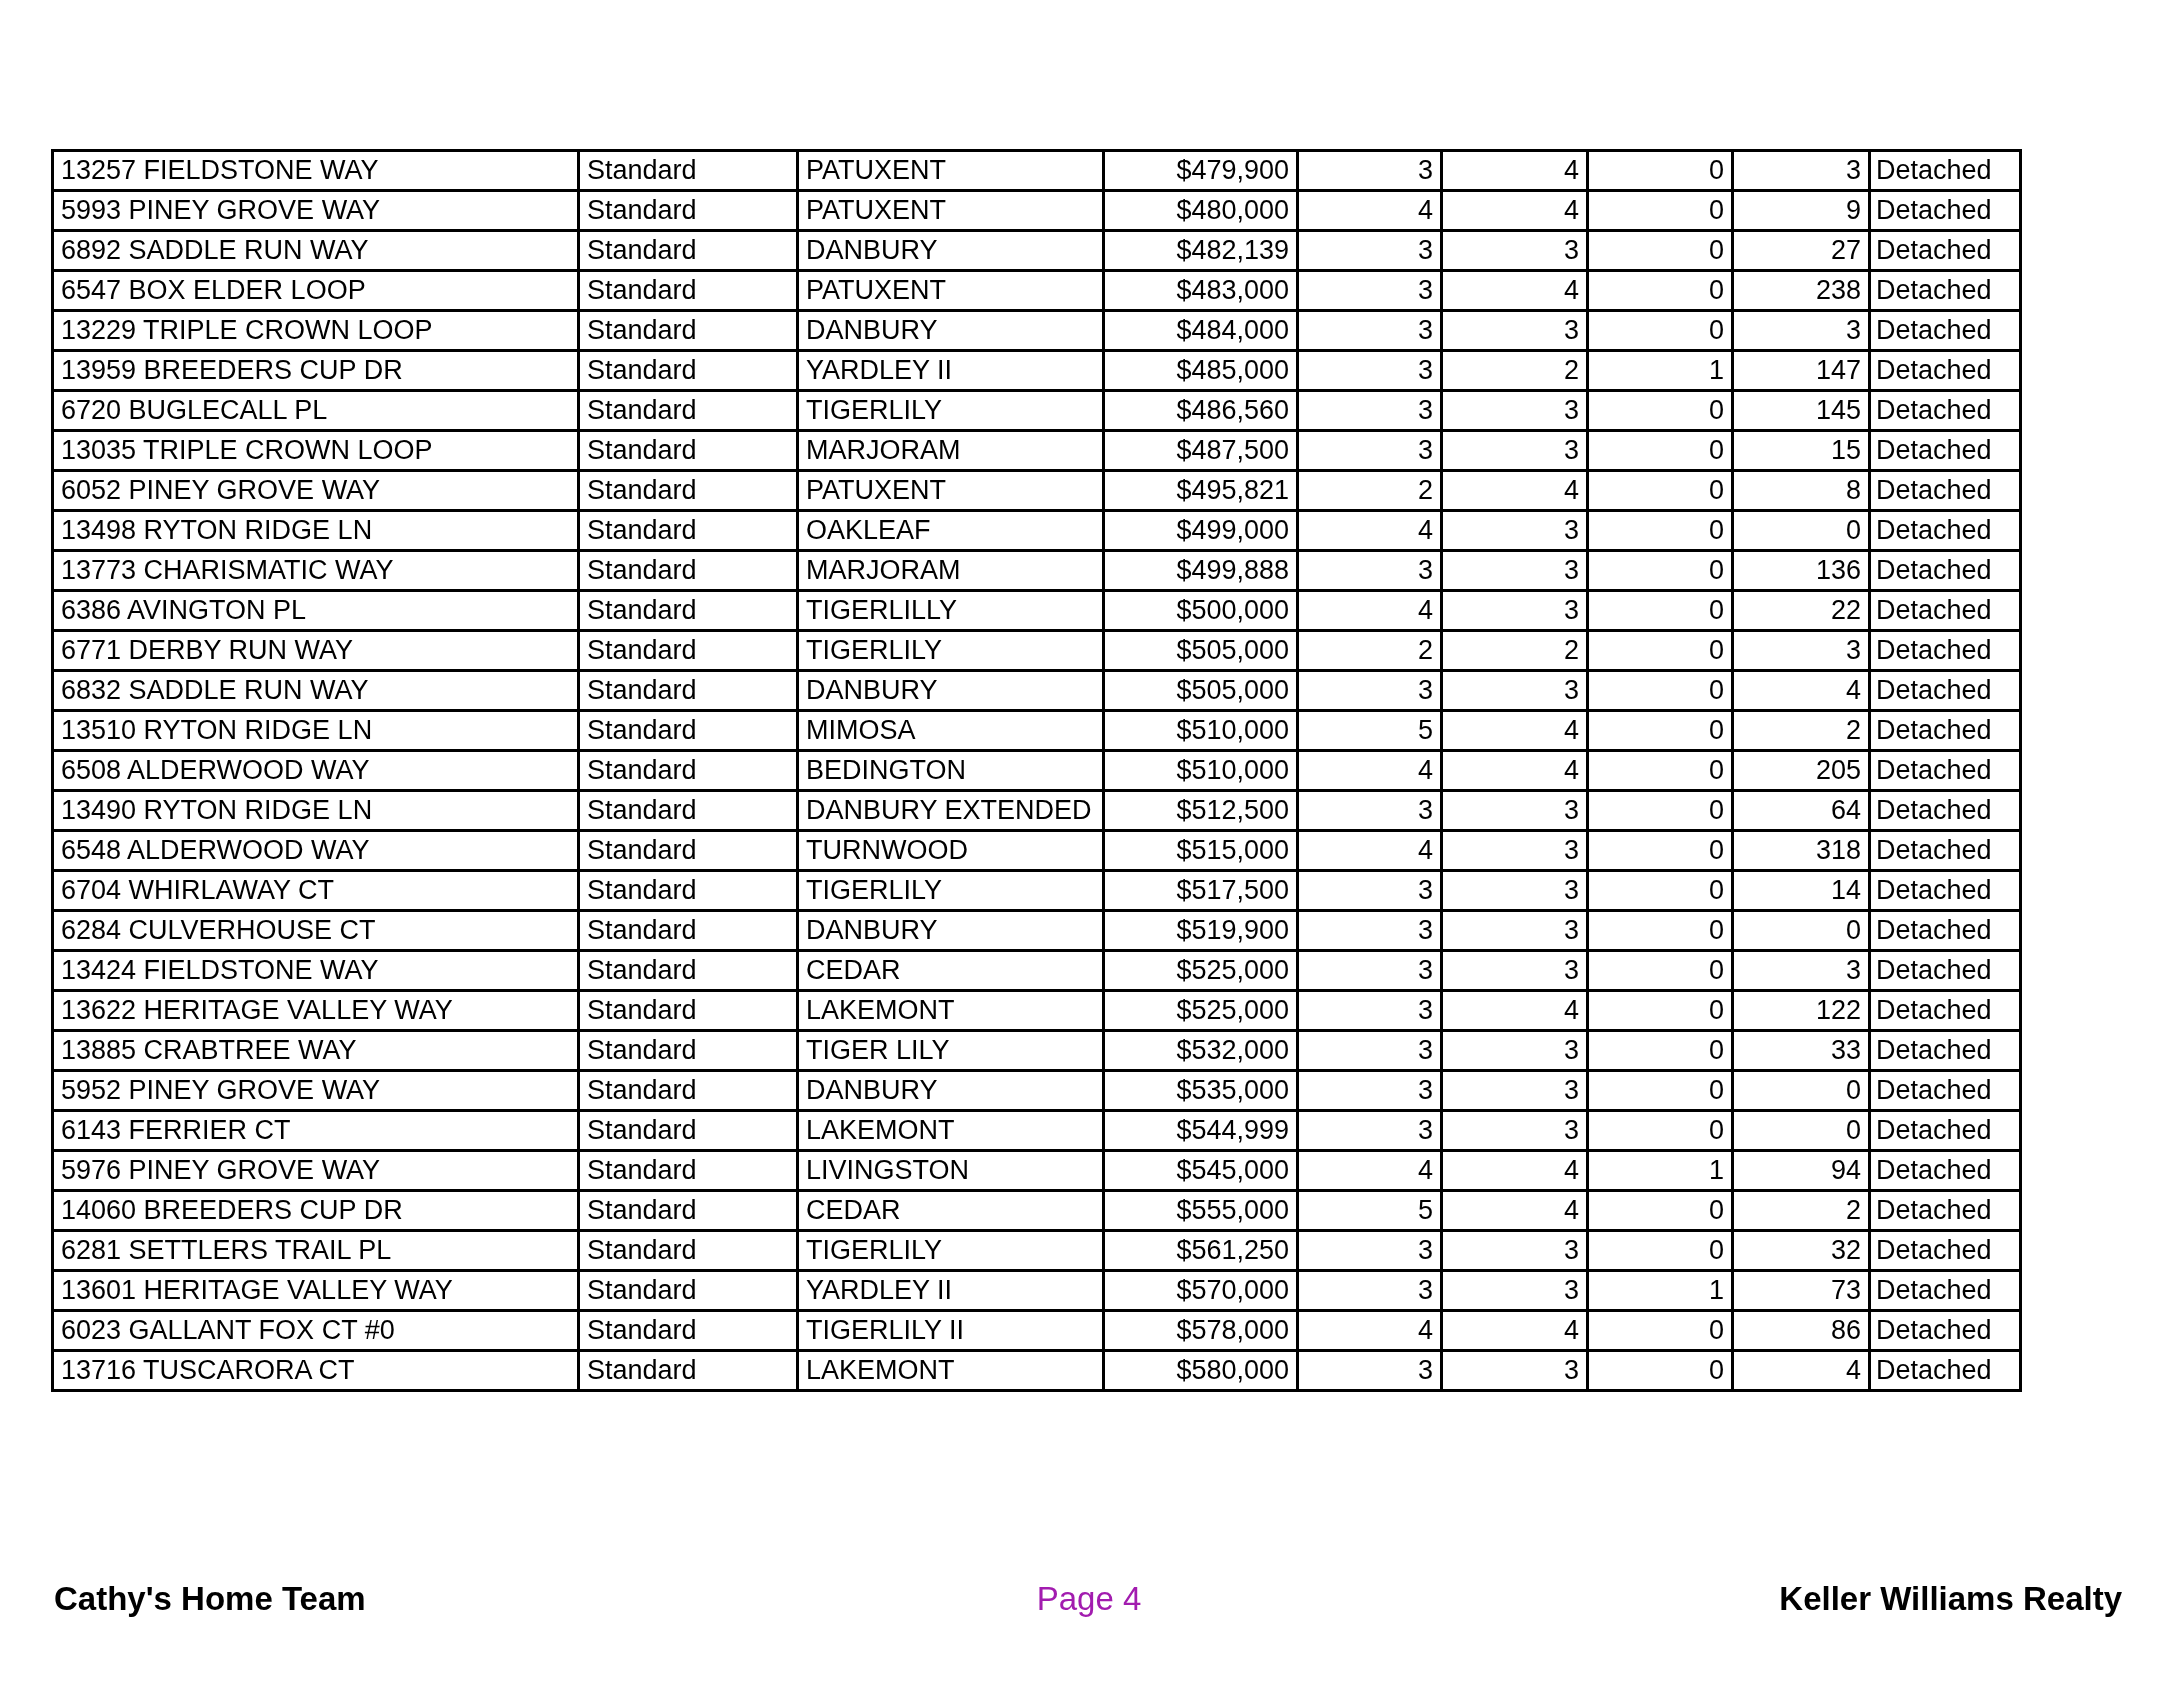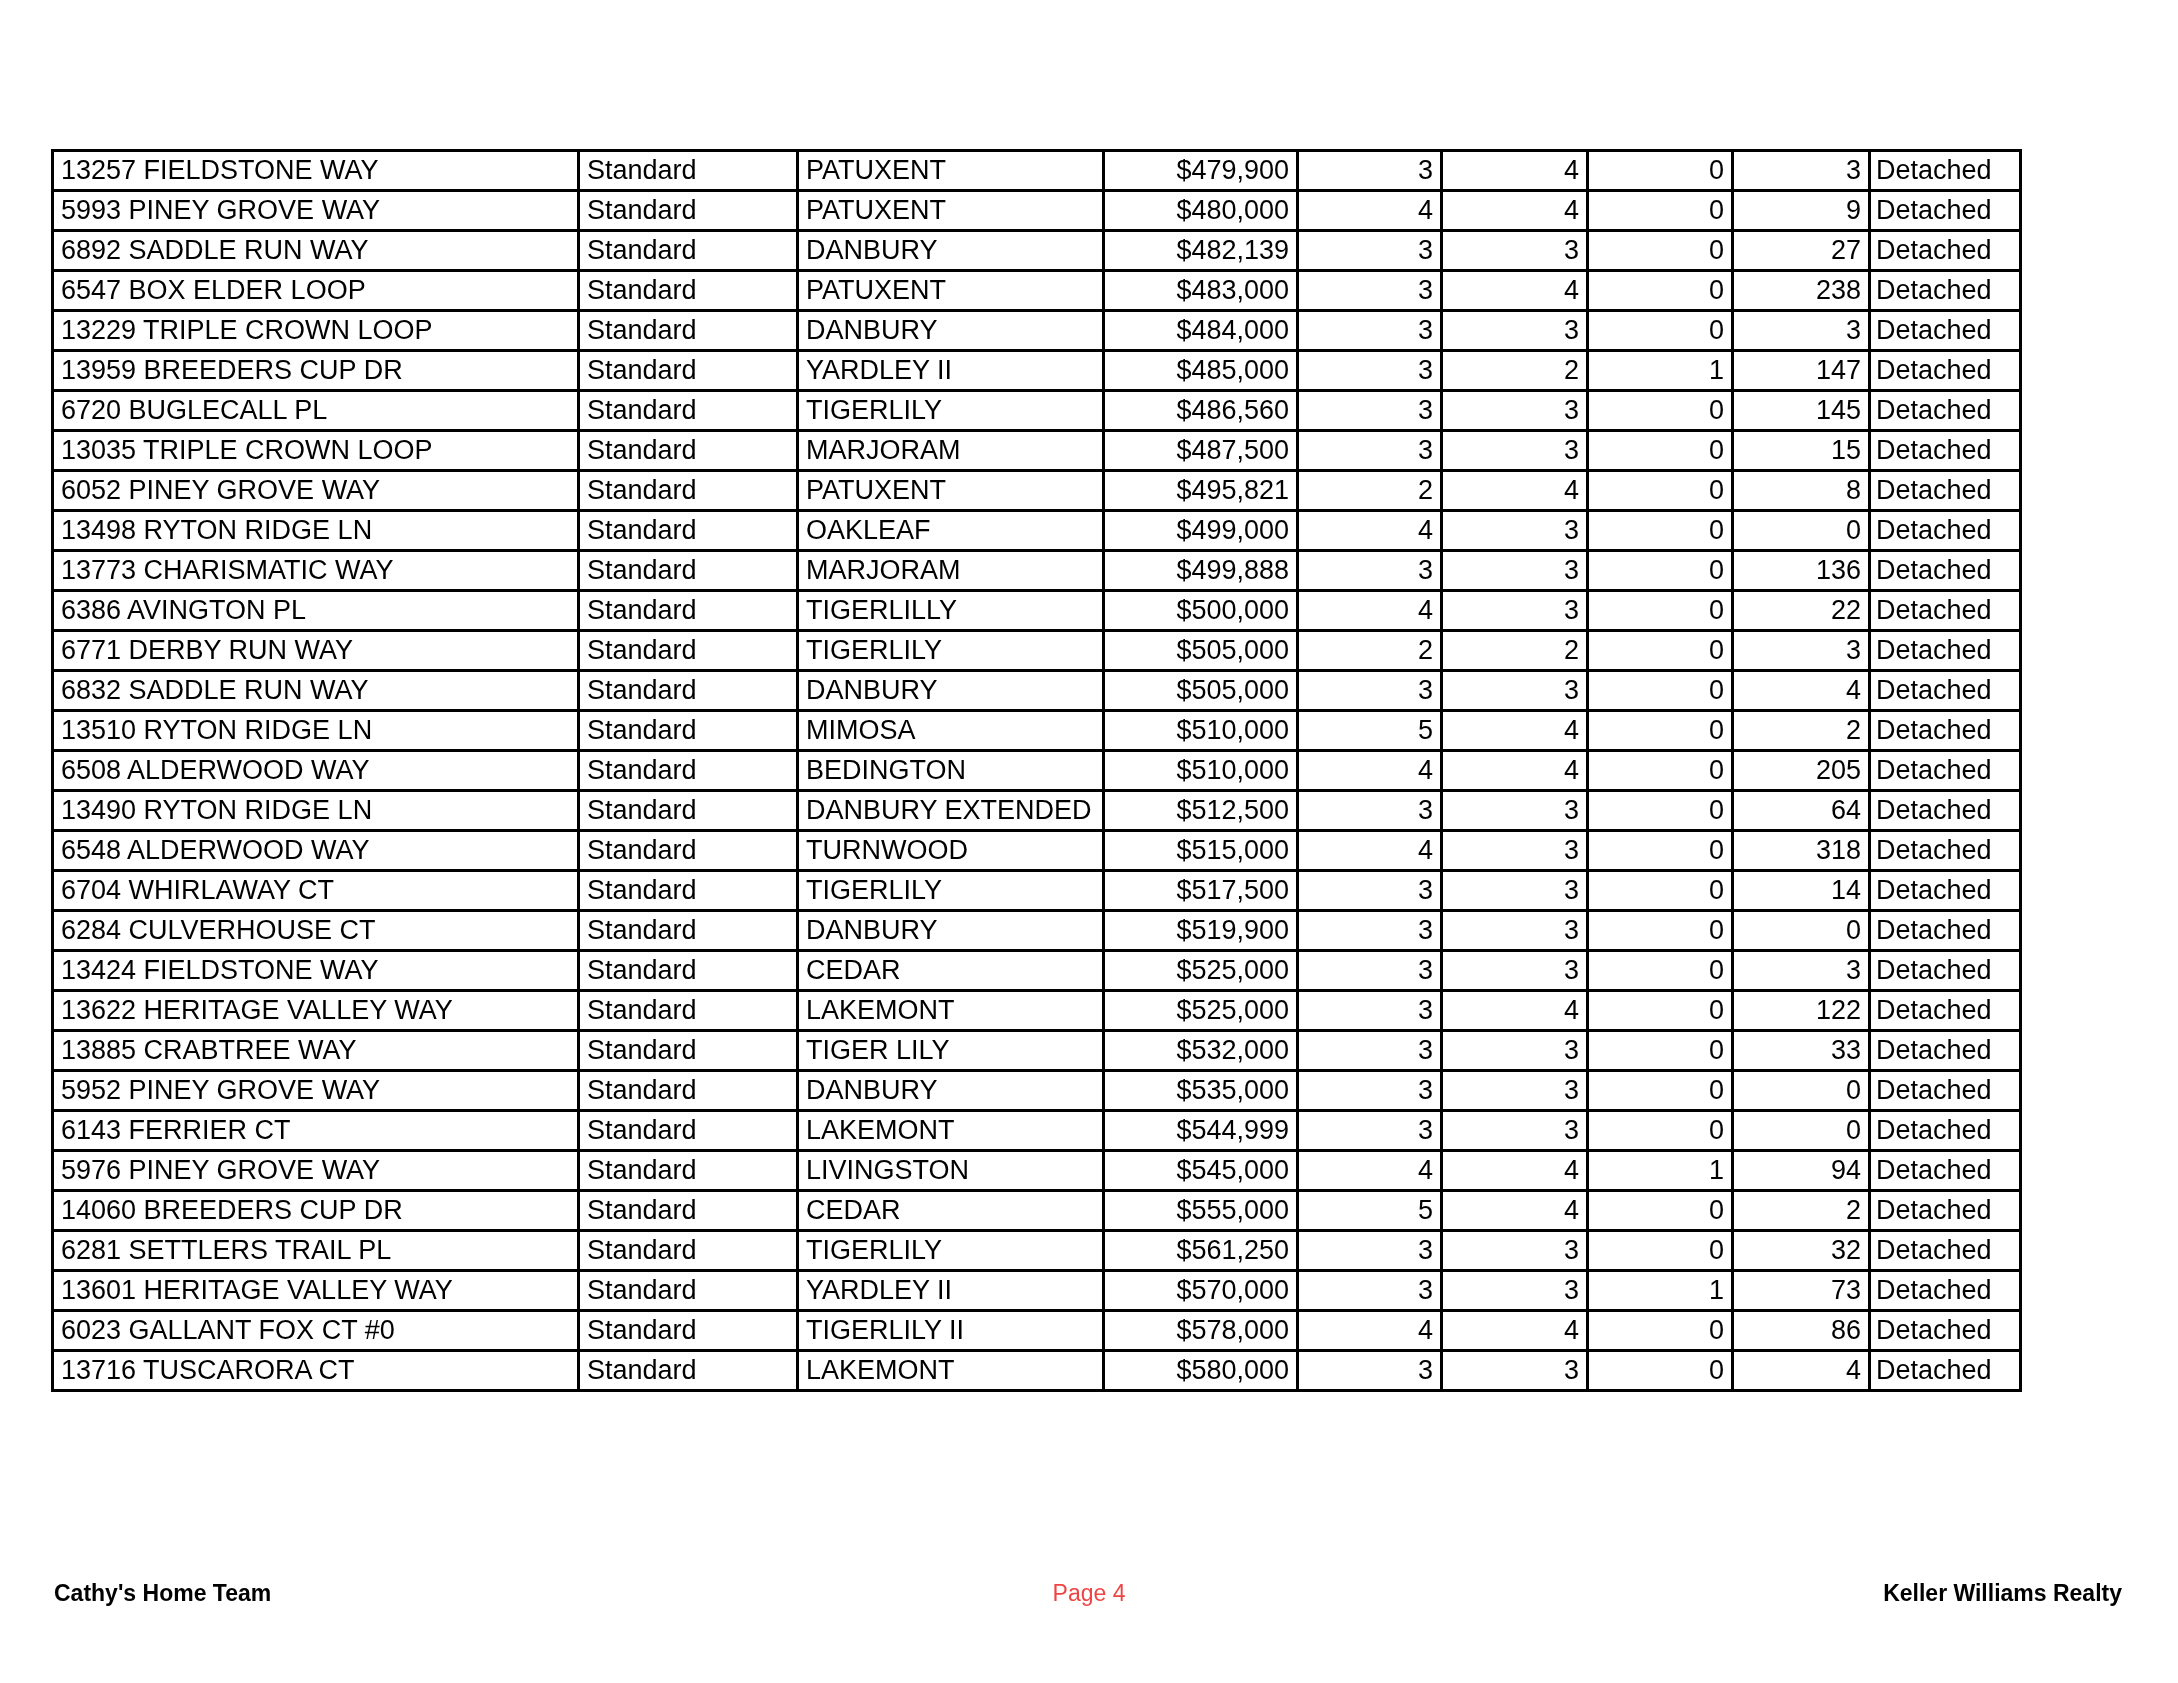--- a/index.html
+++ b/index.html
@@ -42,35 +42,35 @@
   }
   .listing-table td.c-style {
     padding-left: 5px;
   }
   .footer {
     position: absolute;
     left: 0;
     top: 1580px;
     width: 2178px;
     height: 40px;
-    font-size: 23px;
+    font-size: 33px;
   }
   .footer .team {
     position: absolute;
     left: 54px;
     top: 0;
     font-weight: bold;
   }
   .footer .page-label {
     position: absolute;
     left: 0;
     width: 2178px;
     text-align: center;
     top: 0;
-    color: #ef4444;
+    color: #a21caf;
     font-weight: normal;
   }
   .footer .brand {
     position: absolute;
     right: 56px;
     top: 0;
     font-weight: bold;
   }
 </style>
 </head>

